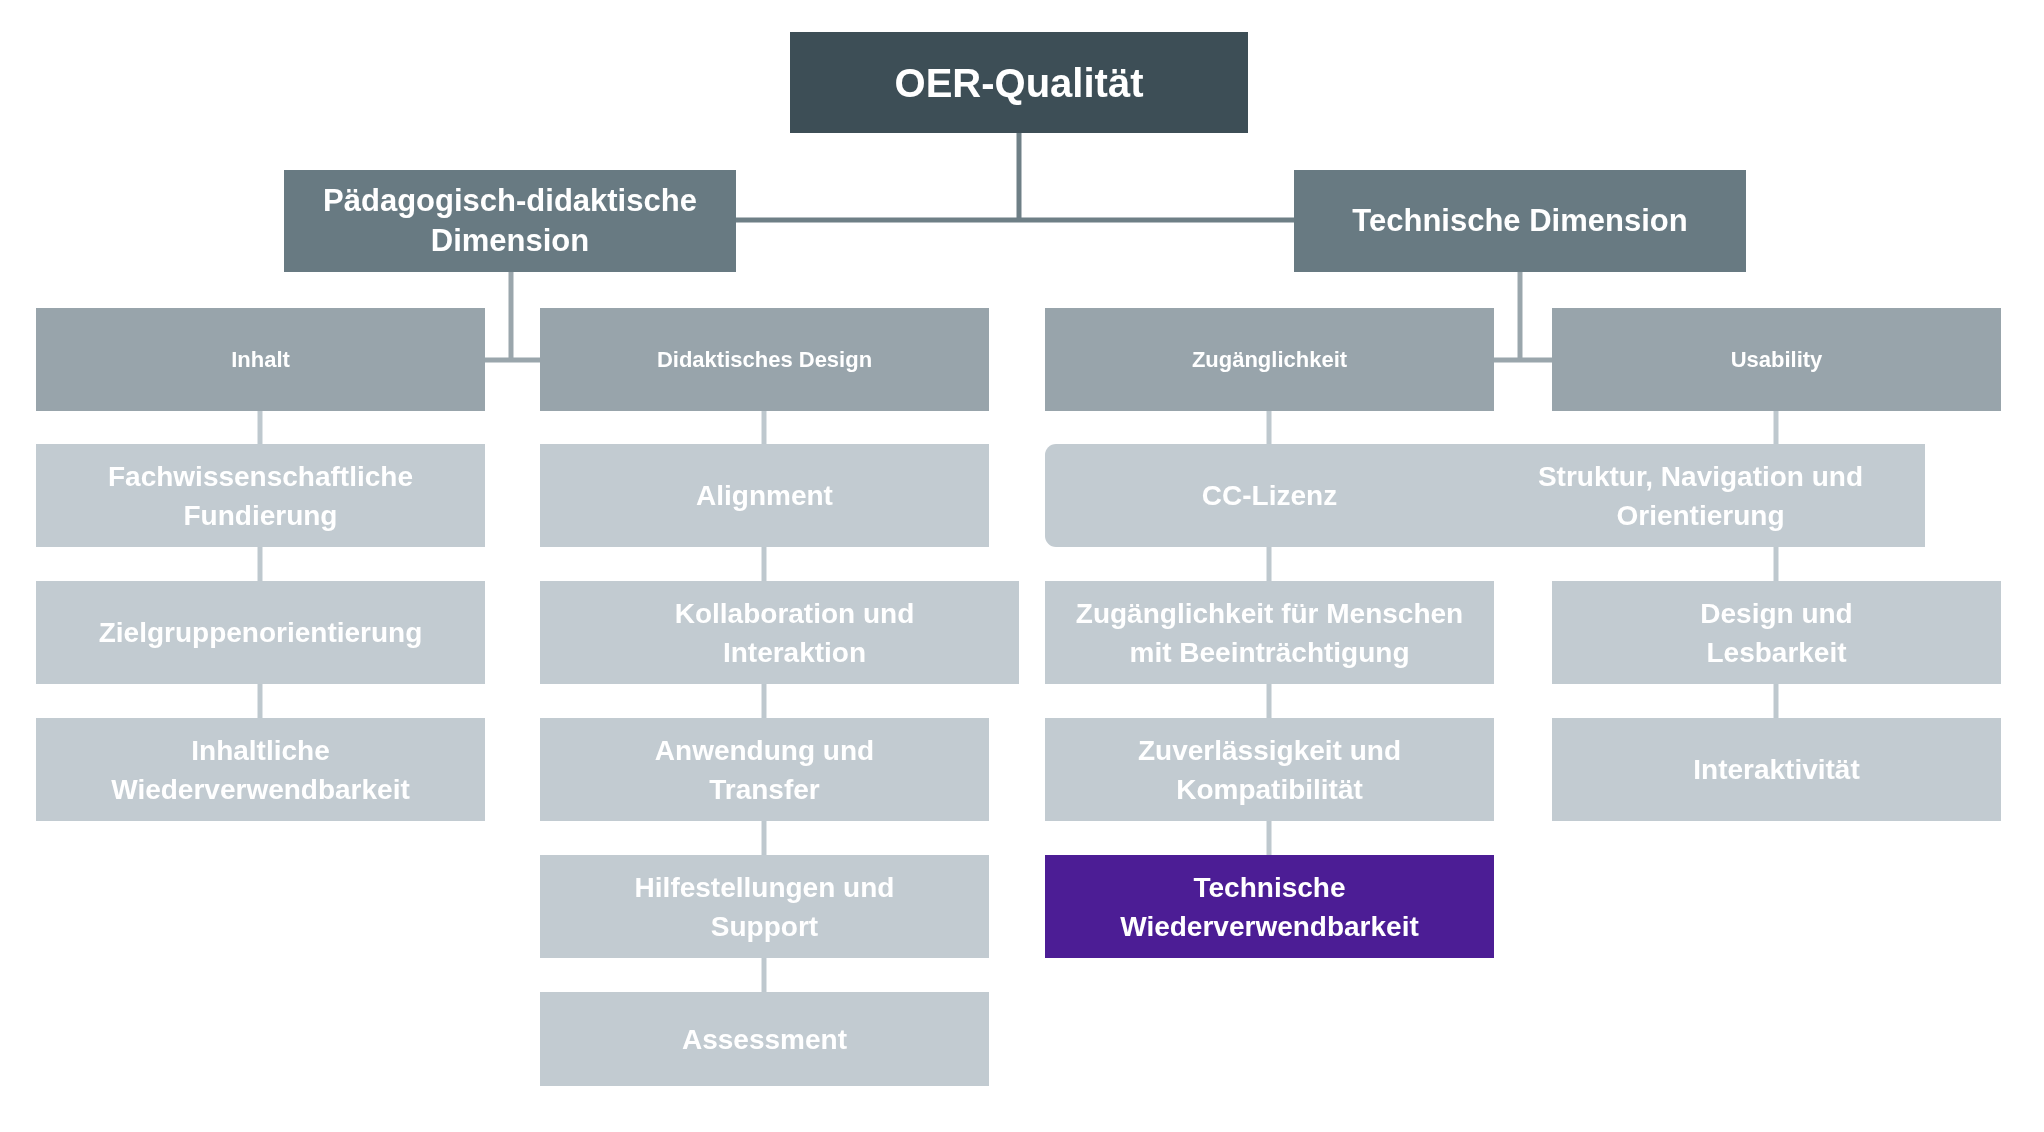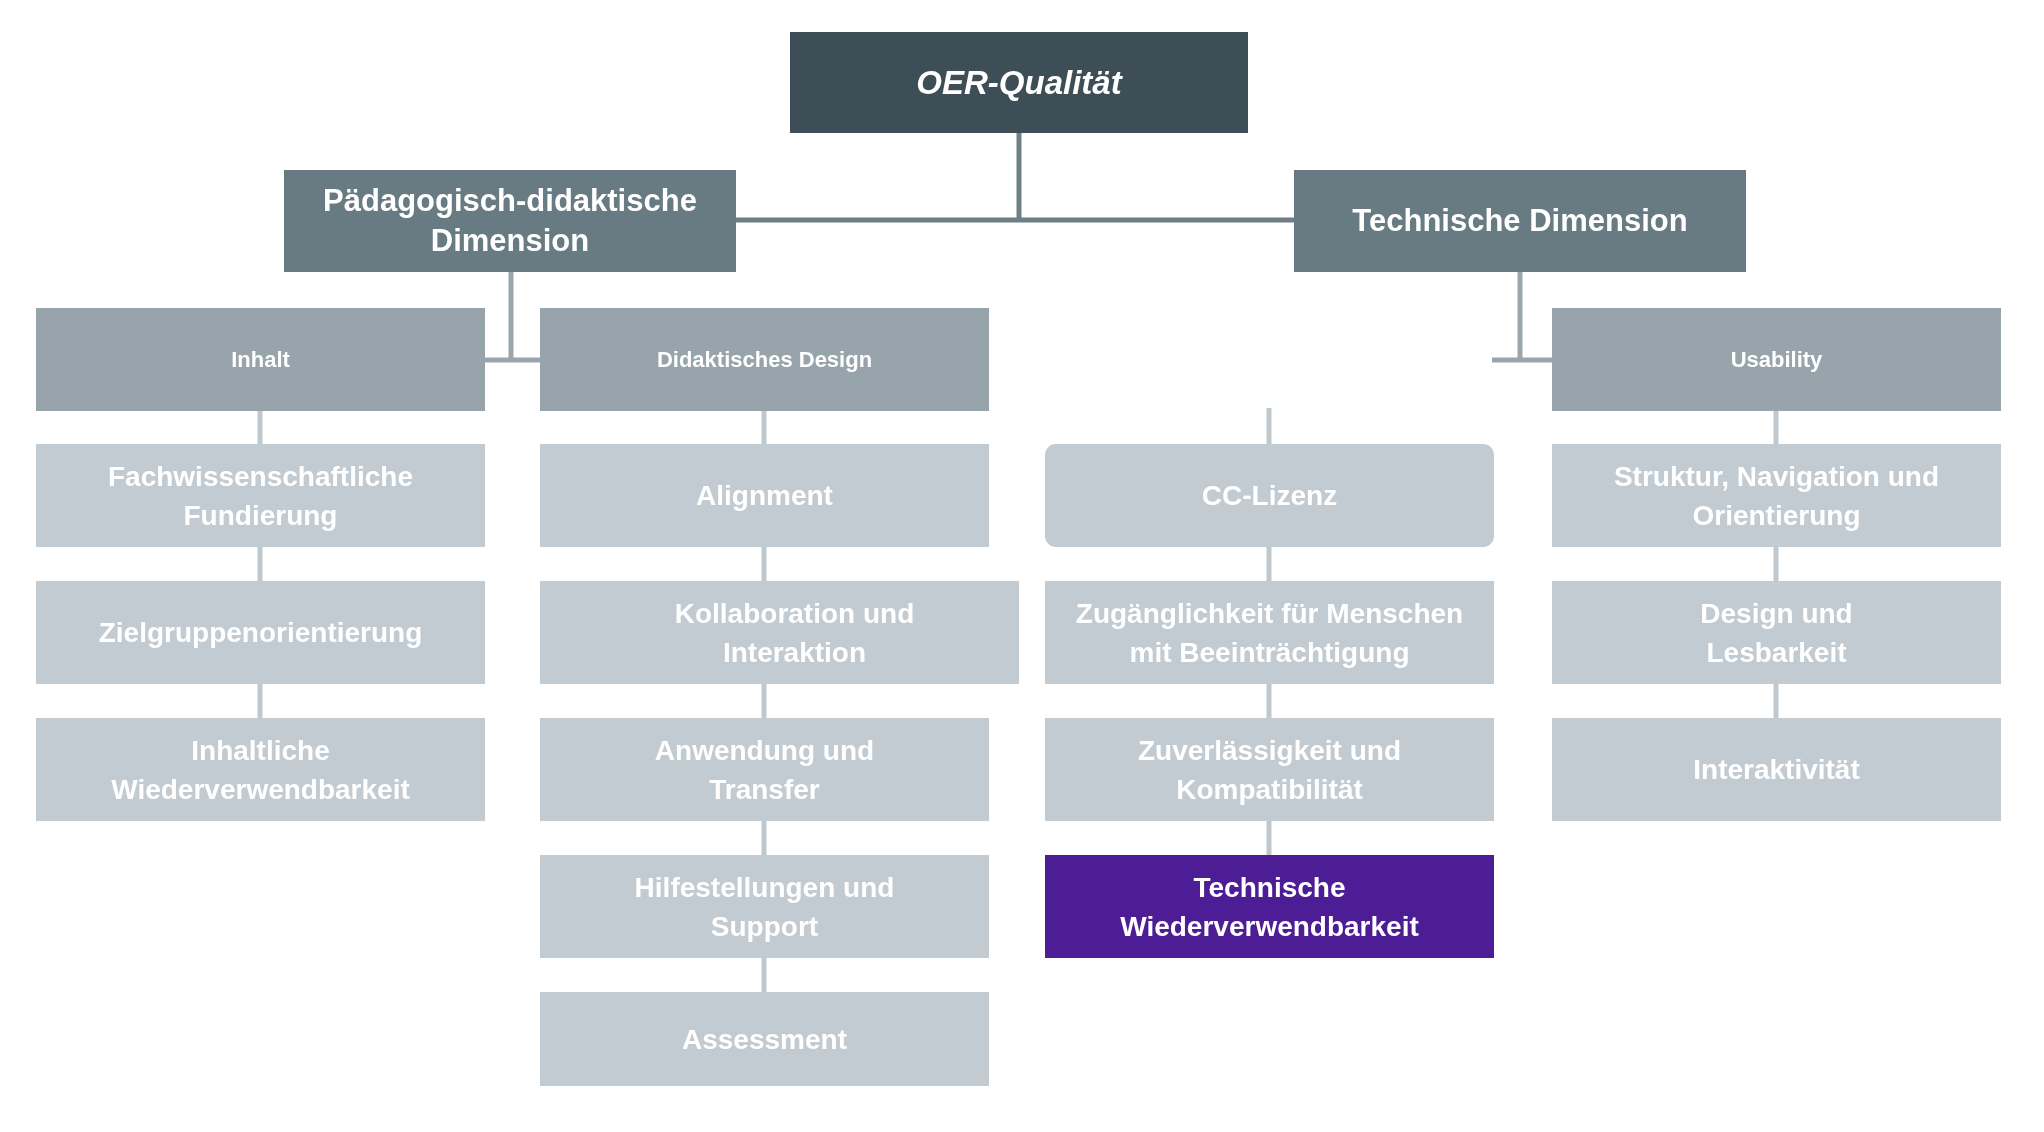--- a/index.html
+++ b/index.html
@@ -16,21 +16,21 @@
     z-index:1;
     display:flex;
     align-items:center;
     justify-content:center;
     text-align:center;
     color:#ffffff;
     font-weight:700;
     white-space:pre;            
     line-height:40px;
   }
-  .node-root{font-size:33px;font-style:italic;}
+  .node-root{font-size:40px;}
   .node-dim{font-size:31px;}
   .node-cat{font-size:22px;}
   .node-item{font-size:28px;line-height:39px;}
 </style>
 </head>
 <body>
 
 <div id="stage" style="background: rgb(255, 255, 255);">
 
   <svg id="connectors" width="2044" height="1132">
@@ -70,20 +70,21 @@
   </svg>
 
   <div class="node node-root" style="left: 790px; top: 32px; width: 458px; height: 101px; background: rgb(61, 78, 86); color: rgb(255, 255, 255);">OER-Qualität</div>
 
   <div class="node node-dim" style="left: 284px; top: 170px; width: 452px; height: 102px; background: rgb(104, 122, 130); color: rgb(255, 255, 255);">Pädagogisch-didaktische
 Dimension</div>
   <div class="node node-dim" style="left: 1294px; top: 170px; width: 452px; height: 102px; background: rgb(104, 122, 130); color: rgb(255, 255, 255);">Technische Dimension</div>
 
   <div class="node node-cat" style="left: 36px; top: 308px; width: 449px; height: 103px; background: rgb(152, 164, 171); color: rgb(255, 255, 255);">Inhalt</div>
   <div class="node node-cat" style="left: 540px; top: 308px; width: 449px; height: 103px; background: rgb(152, 164, 171); color: rgb(255, 255, 255);">Didaktisches Design</div>
+  <div class="node node-cat" style="left: 1045px; top: 308px; width: 449px; height: 103px; background: rgb(152, 164, 171); color: rgb(255, 255, 255);">Zugänglichkeit</div>
   <div class="node node-cat" style="left: 1552px; top: 308px; width: 449px; height: 103px; background: rgb(152, 164, 171); color: rgb(255, 255, 255);">Usability</div>
 
   <div class="node node-item" style="left: 36px; top: 444px; width: 449px; height: 103px; background: rgb(194, 203, 209); color: rgb(255, 255, 255);">Fachwissenschaftliche
 Fundierung</div>
   <div class="node node-item" style="left: 36px; top: 581px; width: 449px; height: 103px; background: rgb(194, 203, 209); color: rgb(255, 255, 255);">Zielgruppenorientierung</div>
   <div class="node node-item" style="left: 36px; top: 718px; width: 449px; height: 103px; background: rgb(194, 203, 209); color: rgb(255, 255, 255);">Inhaltliche
 Wiederverwendbarkeit</div>
 
   <div class="node node-item" style="left: 540px; top: 444px; width: 449px; height: 103px; background: rgb(194, 203, 209); color: rgb(255, 255, 255);">Alignment</div>
   <div class="node node-item" style="left: 540px; top: 581px; width: 449px; height: 103px; background: rgb(194, 203, 209); color: rgb(255, 255, 255); padding-left: 30px;">Kollaboration und
@@ -95,19 +96,19 @@
   <div class="node node-item" style="left: 540px; top: 992px; width: 449px; height: 94px; background: rgb(194, 203, 209); color: rgb(255, 255, 255);">Assessment</div>
 
   <div class="node node-item" style="left: 1045px; top: 444px; width: 449px; height: 103px; background: rgb(194, 203, 209); color: rgb(255, 255, 255); border-radius: 11px;">CC-Lizenz</div>
   <div class="node node-item" style="left: 1045px; top: 581px; width: 449px; height: 103px; background: rgb(194, 203, 209); color: rgb(255, 255, 255);">Zugänglichkeit für Menschen
 mit Beeinträchtigung</div>
   <div class="node node-item" style="left: 1045px; top: 718px; width: 449px; height: 103px; background: rgb(194, 203, 209); color: rgb(255, 255, 255);">Zuverlässigkeit und
 Kompatibilität</div>
   <div class="node node-item" style="left: 1045px; top: 855px; width: 449px; height: 103px; background: #4c1d95; color: rgb(255, 255, 255);">Technische
 Wiederverwendbarkeit</div>
 
-  <div class="node node-item" style="left: 1552px; top: 444px; width: 449px; height: 103px; background: rgb(194, 203, 209); color: rgb(255, 255, 255);">Struktur, Navigation und
+  <div class="node node-item" style="left: 1476px; top: 444px; width: 449px; height: 103px; background: rgb(194, 203, 209); color: rgb(255, 255, 255);">Struktur, Navigation und
 Orientierung</div>
   <div class="node node-item" style="left: 1552px; top: 581px; width: 449px; height: 103px; background: rgb(194, 203, 209); color: rgb(255, 255, 255);">Design und
 Lesbarkeit</div>
   <div class="node node-item" style="left: 1552px; top: 718px; width: 449px; height: 103px; background: rgb(194, 203, 209); color: rgb(255, 255, 255);">Interaktivität</div>
 
 </div>
 
 </body></html>

